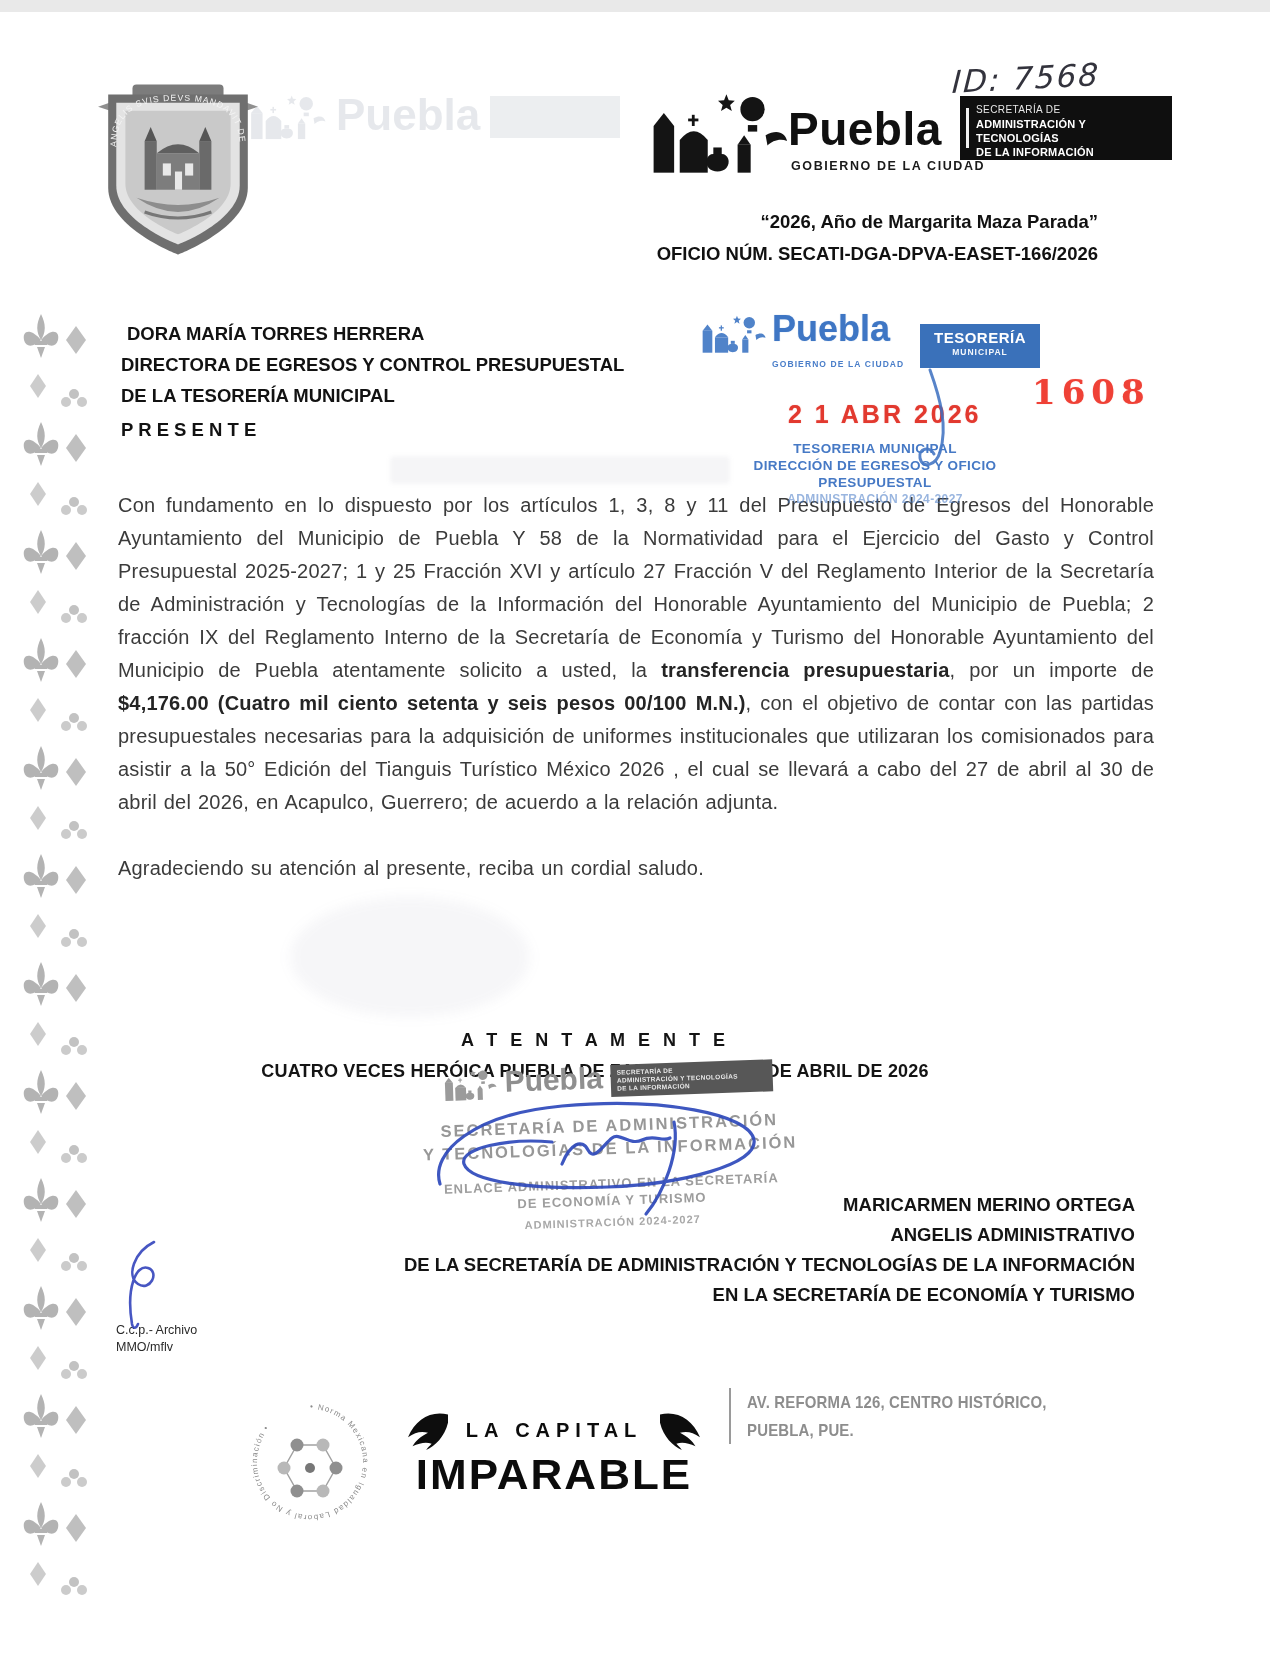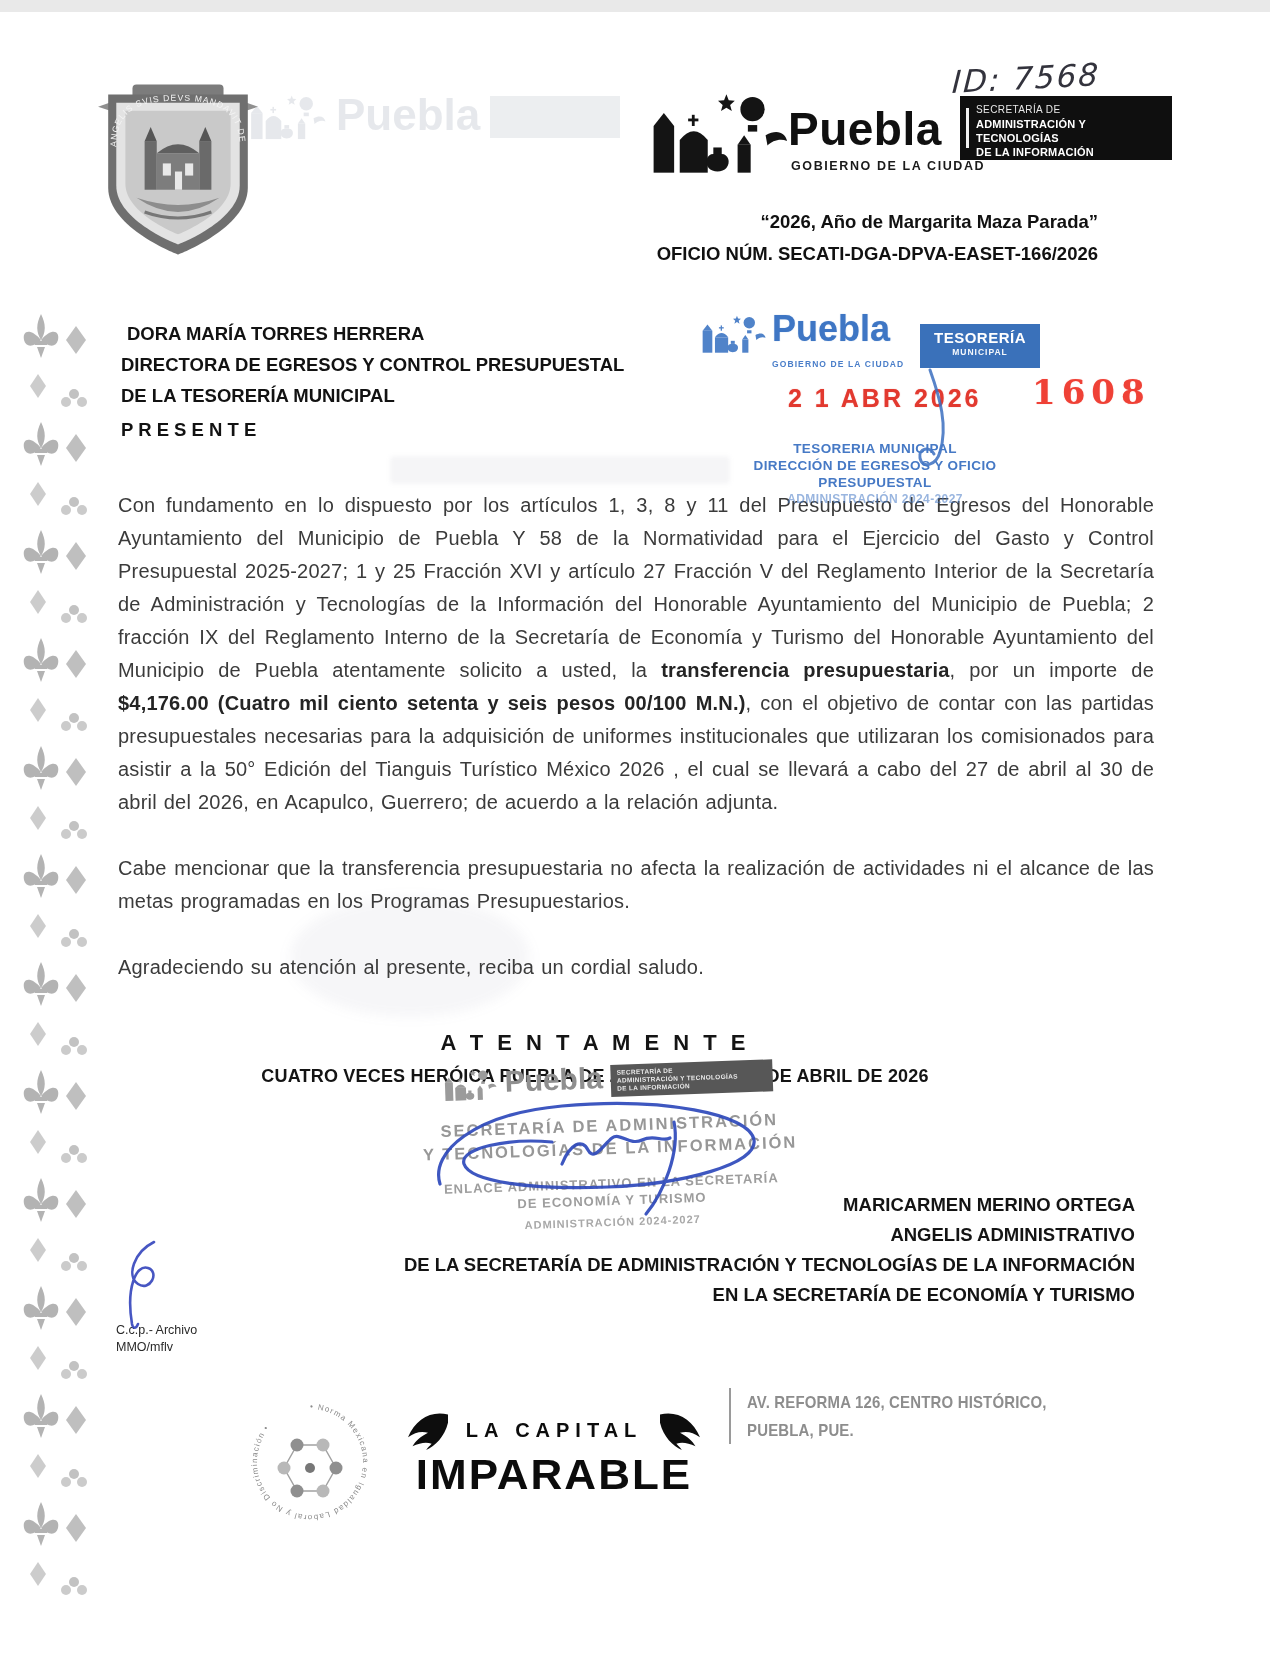--- a/index.html
+++ b/index.html
@@ -44,38 +44,38 @@
   .stamp{z-index:5;pointer-events:none;}
   .st-logo{left:700px;top:300px;display:flex;align-items:flex-start;gap:6px;}
   .st-icons{width:66px;height:44px;color:#3e76c4;opacity:.9;}
   .st-wordwrap{line-height:34px;}
   .st-word{font-size:36px;font-weight:800;color:#3e76c4;text-shadow:0 0 1px rgba(62,118,196,.55);}
   .st-tagline{font-size:8.5px;font-weight:700;color:#4a7ec9;letter-spacing:1.1px;margin-top:1px;}
   .st-unit{left:920px;top:312px;width:120px;height:44px;background:rgba(41,101,180,.92);color:#fff;
            text-align:center;padding-top:5px;box-sizing:border-box;}
   .st-unit-l1{font-size:15px;font-weight:800;letter-spacing:.5px;}
   .st-unit-l2{font-size:8.5px;font-weight:700;letter-spacing:1px;margin-top:1px;opacity:.95;}
-  .st-date{left:788px;top:372px;font-size:25px;font-weight:700;color:#e2392f;letter-spacing:3px;
+  .st-date{left:788px;top:388px;font-size:25px;font-weight:700;color:#e2392f;letter-spacing:3px;
            text-shadow:0 0 1px rgba(226,57,47,.5);text-align:right;}
   .st-folio{left:1032px;top:360px;font-family:"DejaVu Serif",serif;font-size:34px;font-weight:600;
             color:#ef4136;letter-spacing:6px;text-shadow:0 0 1px rgba(239,65,54,.4);}
   .st-office{left:730px;top:428px;width:290px;text-align:center;color:#4679c5;font-weight:700;
              font-size:13.5px;line-height:17px;letter-spacing:.4px;}
   .st-office .faded{font-size:12px;opacity:.55;}
   .st-check{left:908px;top:350px;width:60px;height:112px;}
 
   
   .body-text{left:118px;top:477px;width:1036px;font-size:20px;line-height:33px;color:#3b3b3b;
              text-align:justify;letter-spacing:.2px;word-spacing:1.2px;z-index:2;}
   .body-text p{margin:0 0 33px 0;}
   .body-text .b{font-weight:700;color:#242424;}
 
   
   .closing{left:55px;top:1018px;width:1080px;text-align:center;font-weight:700;color:#141414;z-index:2;}
-  .atent{font-size:22px;letter-spacing:4px;}
+  .atent{font-size:18px;letter-spacing:4px;}
   .place-date{font-size:18px;margin-top:10px;letter-spacing:.2px;}
 
   
   .sig-stamp{left:360px;top:1050px;width:500px;text-align:center;transform:rotate(-2deg);z-index:3;}
   .gs-row{display:flex;justify-content:center;align-items:flex-start;gap:8px;}
   .gs-icons{width:54px;height:36px;color:#9b9b9b;}
   .gs-word{font-size:30px;font-weight:800;color:#8f8f8f;line-height:32px;}
   .gs-box{width:150px;background:#575757;color:#e9e9e9;text-align:left;padding:4px 6px;margin-top:3px;}
   .gs-box div{font-size:6.5px;font-weight:700;line-height:8px;letter-spacing:.3px;}
   .gs-l12{font-size:16.5px;font-weight:700;letter-spacing:2px;color:#979797;line-height:23px;}
@@ -235,21 +235,20 @@
   </svg>
   <div class="abs stamp st-office">
     <div>TESORERIA MUNICIPAL</div>
     <div>DIRECCIÓN DE EGRESOS Y OFICIO</div>
     <div>PRESUPUESTAL</div>
     <div class="faded">ADMINISTRACIÓN 2024-2027</div>
   </div>
 
   <div class="abs body-text">
     <p><span>Con fundamento en lo dispuesto por los artículos 1, 3, 8 y 11 del Presupuesto de Egresos del Honorable Ayuntamiento del Municipio de Puebla Y 58 de la Normatividad para el Ejercicio del Gasto y Control Presupuestal 2025-2027; 1 y 25 Fracción XVI y artículo 27 Fracción V del Reglamento Interior de la Secretaría de Administración y Tecnologías de la Información del Honorable Ayuntamiento del Municipio de Puebla; 2 fracción IX del Reglamento Interno de la Secretaría de Economía y Turismo del Honorable Ayuntamiento del Municipio de Puebla atentamente solicito a usted, la </span><span class="b">transferencia presupuestaria</span><span>, por un importe de </span><span class="b">$4,176.00 (Cuatro mil ciento setenta y seis pesos 00/100 M.N.)</span><span>, con el objetivo de contar con las partidas presupuestales necesarias para la adquisición de uniformes institucionales que utilizaran los comisionados para asistir a la 50° Edición del Tianguis Turístico México 2026 , el cual se llevará a cabo del 27 de abril al 30 de abril del 2026, en Acapulco, Guerrero; de acuerdo a la relación adjunta.</span></p>
-    <p>Cabe mencionar que la transferencia presupuestaria no afecta la realización de actividades ni el alcance de las metas programadas en los Programas Presupuestarios.</p>
     <p>Agradeciendo su atención al presente, reciba un cordial saludo.</p>
   </div>
 
   <div class="abs closing">
     <div class="atent">A T E N T A M E N T E</div>
     <div class="place-date">CUATRO VECES HERÓICA PUEBLA DE ZARAGOZA, A 21 DE ABRIL DE 2026</div>
   </div>
 
   <div class="abs sig-stamp">
     <div class="gs-row">

